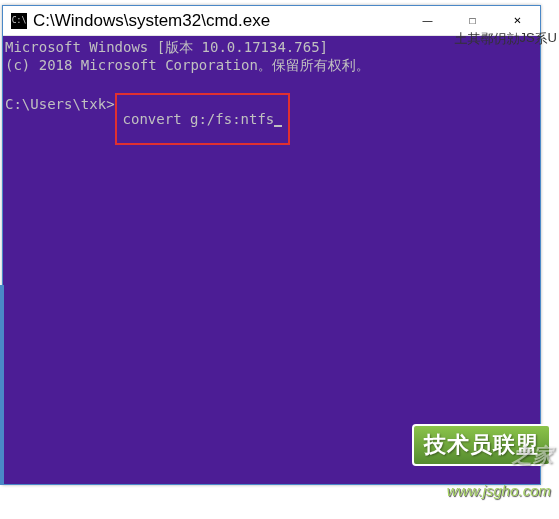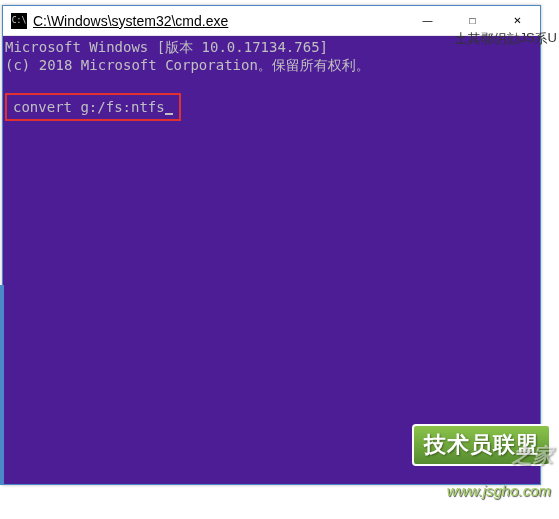--- a/index.html
+++ b/index.html
@@ -42,23 +42,22 @@
       align-items: center;
       justify-content: center;
     }
     .titlebar-icon-inner {
       color: #ccc;
       font-size: 8px;
       font-family: monospace;
     }
     .titlebar-title {
       flex: 1;
-      font-size: 14px;
+      font-size: 17px;
       color: #000;
-      text-decoration: underline;
     }
     .titlebar-buttons {
       display: flex;
       height: 100%;
     }
     .titlebar-btn {
       width: 45px;
       height: 29px;
       display: flex;
       align-items: center;
@@ -84,21 +83,21 @@
     }
     .command-row {
       display: flex;
       margin-top: 2px;
     }
     .prompt {
       white-space: pre;
     }
     .command-highlight {
       border: 2px solid #e03030;
-      padding: 3px 6px;
+      padding: 15px 6px;
       display: inline-block;
       margin-top: -2px;
     }
     .cursor {
       display: inline-block;
       width: 8px;
       height: 2px;
       background: #c0c0c0;
       vertical-align: bottom;
       margin-bottom: 1px;
@@ -177,20 +176,21 @@
       <div class="titlebar-btn">—</div>
       <div class="titlebar-btn">□</div>
       <div class="titlebar-btn close">✕</div>
     </div>
   </div>
   <div class="console">
     <div class="console-line">Microsoft Windows [版本 10.0.17134.765]</div>
     <div class="console-line">(c) 2018 Microsoft Corporation。保留所有权利。</div>
     <div class="console-line">&nbsp;</div>
     <div class="command-row">
+      <span class="prompt">C:\Users\txk&gt;</span>
       <span class="command-highlight">
         <span>convert g:/fs:ntfs</span><span class="cursor"></span>
       </span>
     </div>
   </div>
 </div>
 
 <div class="blue-strip"></div>
 
 <div class="side-text">

